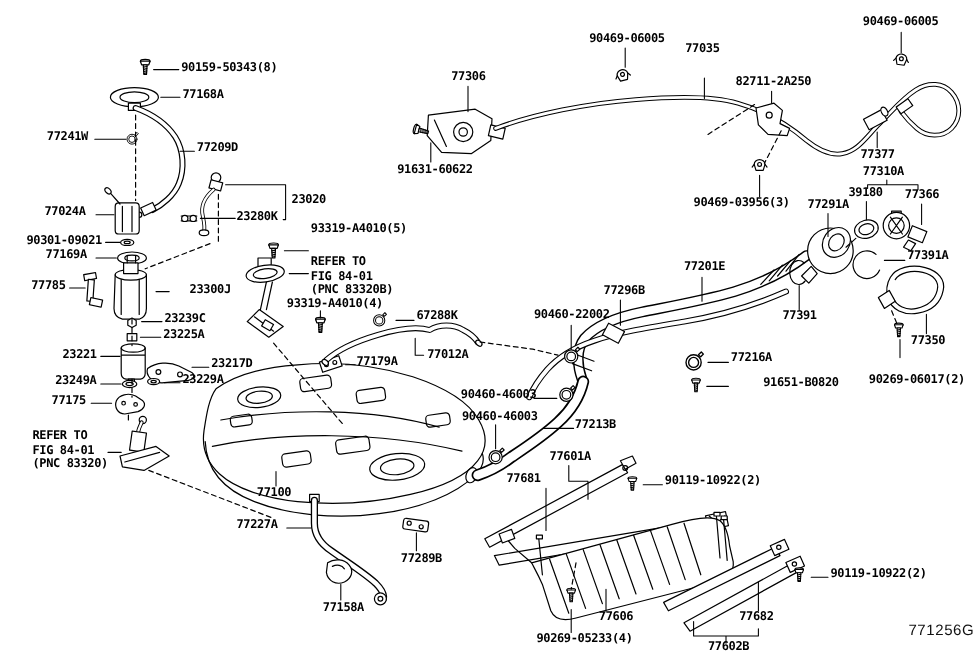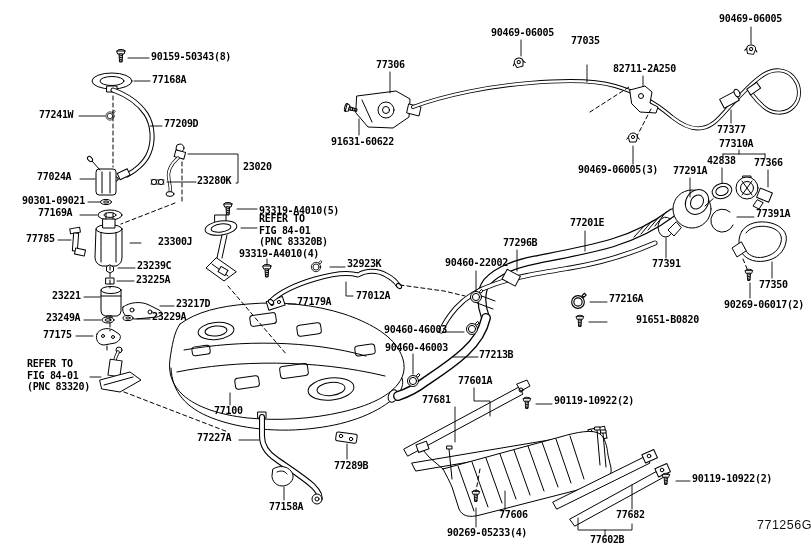--- a/index.html
+++ b/index.html
@@ -264,41 +264,41 @@
 <span class="lbl" style="left:136px;top:275px">23225A</span>
 <span class="lbl" style="left:52px;top:291px">23221</span>
 <span class="lbl" style="left:176px;top:299px">23217D</span>
 <span class="lbl" style="left:46px;top:313px">23249A</span>
 <span class="lbl" style="left:152px;top:312px">23229A</span>
 <span class="lbl" style="left:43px;top:330px">77175</span>
 <span class="lbl" style="left:214px;top:406px">77100</span>
 <span class="lbl" style="left:197px;top:433px">77227A</span>
 <span class="lbl" style="left:334px;top:461px">77289B</span>
 <span class="lbl" style="left:269px;top:502px">77158A</span>
-<span class="lbl" style="left:259px;top:206px">93319-A4010(5)</span>
+<span class="lbl" style="left:259px;top:186px">93319-A4010(5)</span>
 <span class="lbl" style="left:239px;top:249px">93319-A4010(4)</span>
-<span class="lbl" style="left:347px;top:259px">32923K</span>
+<span class="lbl" style="left:347px;top:259px">67288K</span>
 <span class="lbl" style="left:356px;top:291px">77012A</span>
 <span class="lbl" style="left:297px;top:297px">77179A</span>
 <span class="lbl" style="left:376px;top:60px">77306</span>
 <span class="lbl" style="left:331px;top:137px">91631-60622</span>
 <span class="lbl" style="left:491px;top:28px">90469-06005</span>
 <span class="lbl" style="left:571px;top:36px">77035</span>
 <span class="lbl" style="left:613px;top:64px">82711-2A250</span>
 <span class="lbl" style="left:719px;top:14px">90469-06005</span>
-<span class="lbl" style="left:578px;top:165px">90469-06005(3)</span>
+<span class="lbl" style="left:578px;top:165px">90469-03956(3)</span>
 <span class="lbl" style="left:717px;top:125px">77377</span>
 <span class="lbl" style="left:719px;top:139px">77310A</span>
-<span class="lbl" style="left:707px;top:156px">42838</span>
+<span class="lbl" style="left:707px;top:156px">39180</span>
 <span class="lbl" style="left:754px;top:158px">77366</span>
 <span class="lbl" style="left:673px;top:166px">77291A</span>
 <span class="lbl" style="left:756px;top:209px">77391A</span>
 <span class="lbl" style="left:652px;top:259px">77391</span>
 <span class="lbl" style="left:759px;top:280px">77350</span>
-<span class="lbl" style="left:724px;top:300px">90269-06017(2)</span>
+<span class="lbl" style="left:724px;top:312px">90269-06017(2)</span>
 <span class="lbl" style="left:570px;top:218px">77201E</span>
 <span class="lbl" style="left:503px;top:238px">77296B</span>
 <span class="lbl" style="left:445px;top:258px">90460-22002</span>
 <span class="lbl" style="left:609px;top:294px">77216A</span>
 <span class="lbl" style="left:636px;top:315px">91651-B0820</span>
 <span class="lbl" style="left:384px;top:325px">90460-46003</span>
 <span class="lbl" style="left:385px;top:343px">90460-46003</span>
 <span class="lbl" style="left:479px;top:350px">77213B</span>
 <span class="lbl" style="left:458px;top:376px">77601A</span>
 <span class="lbl" style="left:422px;top:395px">77681</span>

